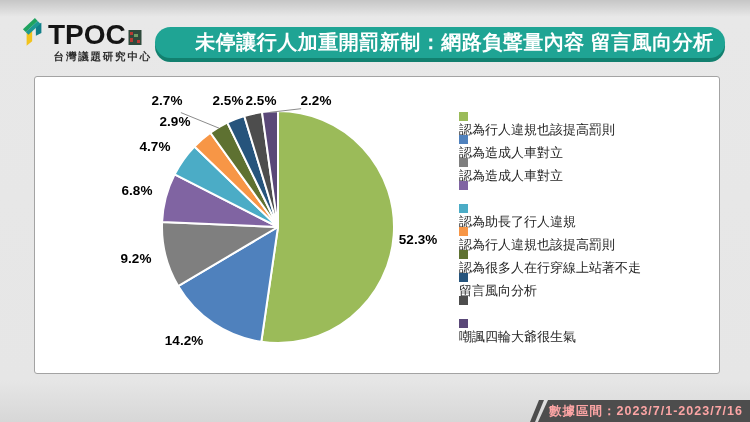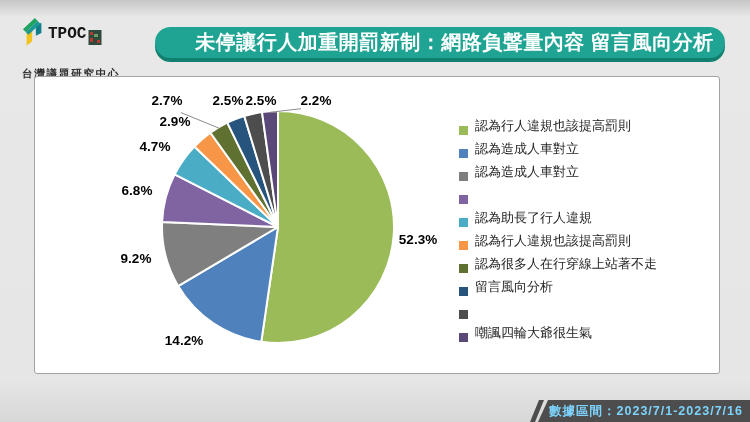--- a/index.html
+++ b/index.html
@@ -8,26 +8,26 @@
     width:750px;height:422px;
     overflow:hidden;
     background:linear-gradient(180deg,#c6c6c6 0%,#e8e8e8 4%,#e6e6e6 90%,#d7d7d7 100%);
     font-family:"Liberation Sans",sans-serif;
   }
   
   .logo{position:absolute;left:22px;top:15px;width:130px;height:48px;}
   .logo-row{display:flex;align-items:flex-end;height:32px;}
   .logo-mark{width:24px;height:31px;margin-right:2px;flex:0 0 auto;}
   .logo-text{
-    font-family:Liberation Mono, monospace;
-    font-weight:700;font-size:16px;line-height:25px;color:#141414;letter-spacing:0px;
+    font-family:Liberation Sans, sans-serif;
+    font-weight:700;font-size:28px;line-height:25px;color:#141414;letter-spacing:0px;
   }
   .logo-seal{width:14px;height:17px;margin-left:2px;margin-bottom:1px;flex:0 0 auto;}
   .logo-subtitle{
-    margin-top:20px;font-size:10.5px;font-weight:700;color:#2e2e2e;letter-spacing:1.8px;white-space:nowrap;
+    margin-top:3px;font-size:10.5px;font-weight:700;color:#2e2e2e;letter-spacing:1.8px;white-space:nowrap;text-align:right;
   }
   
   .banner{
     position:absolute;left:155px;top:27px;width:541px;height:31px;
     background:var(--banner,#1fa494);
     border-radius:17px;
     box-shadow:0 4px 0 var(--banner-dark,#12806f);
     display:flex;align-items:center;justify-content:center;padding-left:29px;
   }
   .banner-title{
@@ -40,33 +40,33 @@
   }
   .pie-svg{position:absolute;left:0;top:0;width:684px;height:296px;}
   .pct-label{
     font-family:"Liberation Sans",sans-serif;
     font-size:13.5px;font-weight:700;fill:#000000;
   }
   
   .legend{
     position:absolute;left:424px;top:35px;margin:0;padding:0;list-style:none;
   }
-  .legend li{display:flex;align-items:flex-end;height:23px;}
+  .legend li{display:flex;align-items:flex-start;height:23px;flex-direction:column;}
   .legend .swatch{width:9px;height:9px;margin-right:7px;flex:0 0 auto;}
   .legend .ltext{font-size:13px;color:#1f1f1f;white-space:nowrap;}
   
   .footer-band{
     position:absolute;right:0;bottom:0;width:212px;height:22px;
     background:var(--footer-dark,#4d4d4d);
     -webkit-clip-path:polygon(10px 0,212px 0,212px 22px,0 22px);
     clip-path:polygon(10px 0,212px 0,212px 22px,0 22px);
     display:flex;align-items:center;justify-content:center;
   }
   .footer-text{
-    color:#7dd3fc;font-size:12.5px;font-weight:700;letter-spacing:1px;
+    color:#fca5a5;font-size:12.5px;font-weight:700;letter-spacing:1px;
     padding-left:4px;white-space:nowrap;
   }
   .footer-accent{
     position:absolute;right:206px;bottom:0;width:14px;height:22px;
     background:var(--footer-dark,#4d4d4d);
     -webkit-clip-path:polygon(9px 0,14px 0,5px 22px,0 22px);
     clip-path:polygon(9px 0,14px 0,5px 22px,0 22px);
   }
 </style>
 </head>

